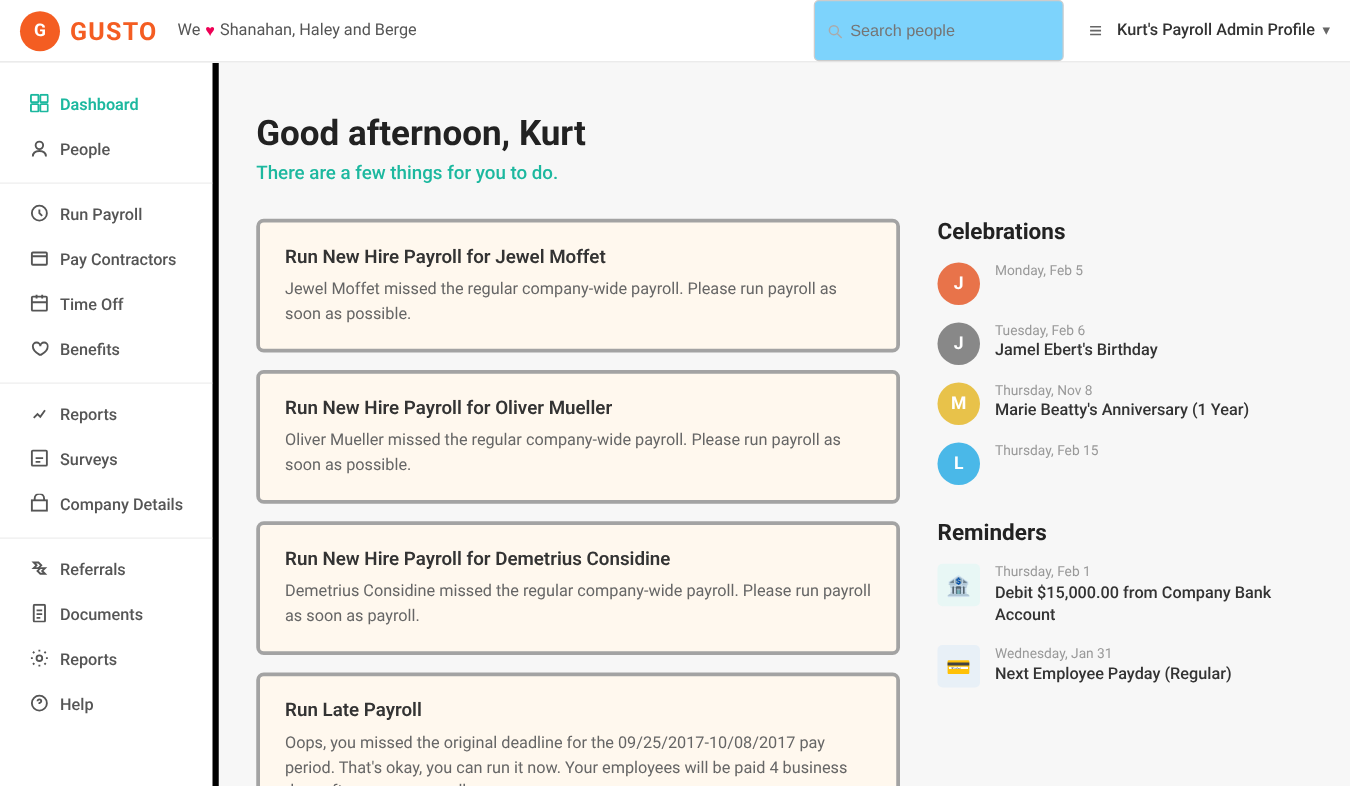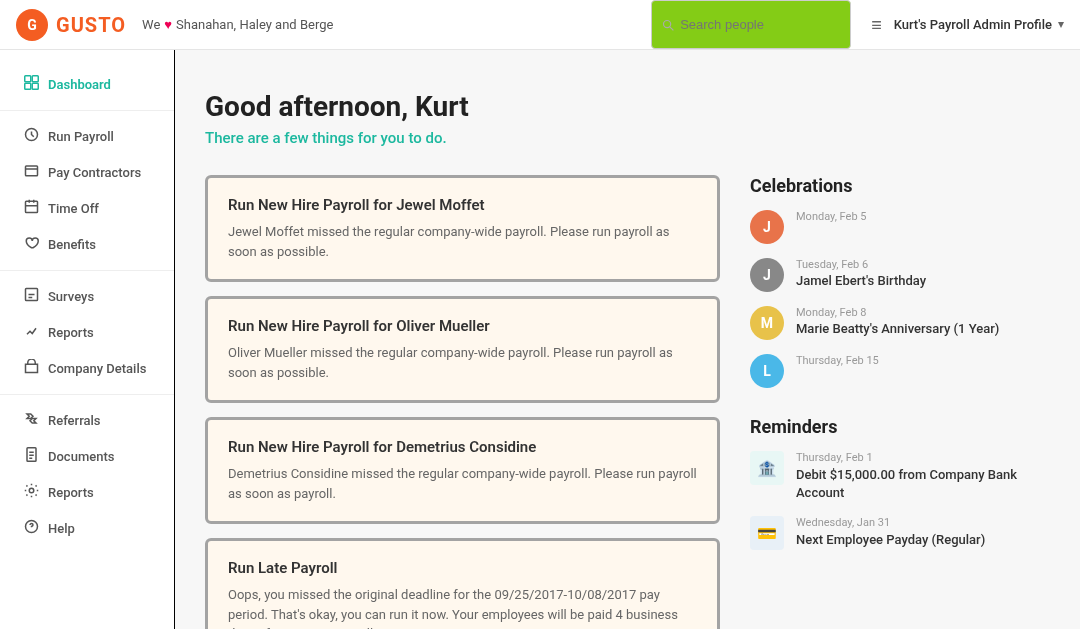--- a/index.html
+++ b/index.html
@@ -16,36 +16,36 @@
       width: 32px; height: 32px; border-radius: 50%; background: #f45d22;
       display: flex; align-items: center; justify-content: center;
       color: #fff; font-weight: bold; font-size: 14px;
     }
     .logo-text { font-size: 20px; font-weight: 700; color: #f45d22; letter-spacing: 1px; }
     .topnav-company { margin-left: 16px; font-size: 13px; color: #555; display: flex; align-items: center; gap: 4px; }
     .heart { color: #e05; }
     .topnav-spacer { flex: 1; }
     .search-box {
       display: flex; align-items: center; border: 1px solid #ccc; border-radius: 4px;
-      padding: 16px 10px; background: #84cc16; gap: 6px; width: 200px;
+      padding: 16px 10px; background: #7dd3fc; gap: 6px; width: 200px;
     }
     .search-icon-svg { color: #aaa; font-size: 12px; }
     .search-input { border: none; background: transparent; outline: none; font-size: 13px; color: #555; width: 140px; }
     .topnav-right { display: flex; align-items: center; gap: 12px; margin-left: 20px; }
     .nav-icon { color: #666; font-size: 18px; cursor: pointer; }
     .profile-area { display: flex; gap: 6px; cursor: pointer; }
     .profile-label { font-size: 13px; color: #333; font-weight: 500; }
     .chevron { color: #666; font-size: 12px; }
 
     
     .layout { display: flex; margin-top: 50px; min-height: calc(100vh - 50px); }
 
     
     .sidebar {
-      width: 175px; background: #fff; border-right: 1px solid #000000;
+      width: 175px; background: #fff; border-right: 5px solid #000000;
       padding: 16px 0; flex-shrink: 0; position: fixed; top: 50px; bottom: 0; overflow-y: auto; text-align: right;
     }
     .sidebar-item {
       display: flex; align-items: center; gap: 8px; padding: 8px 16px;
       cursor: pointer; color: #555; font-size: 13px; font-weight: 500;
       border-radius: 4px; margin: 1px 6px;
     }
     .sidebar-item.active { color: #1cb89f; font-weight: 600; }
     .sidebar-icon { font-size: 15px; width: 18px; text-align: center; }
     .sidebar-divider { border: none; border-top: 1px solid #eee; margin: 8px 0; }
@@ -131,20 +131,27 @@
     <div id="sidebar-items-container">
         <div class="sidebar-item active">
           <span class="sidebar-icon"><svg width="15" height="15" viewBox="0 0 20 20" fill="none" stroke="currentColor" stroke-width="2">
               <rect x="1" y="1" width="8" height="8" rx="1"></rect>
               <rect x="11" y="1" width="8" height="8" rx="1"></rect>
               <rect x="1" y="11" width="8" height="8" rx="1"></rect>
               <rect x="11" y="11" width="8" height="8" rx="1"></rect>
             </svg></span>
           <span>Dashboard</span>
         </div>
+        <div class="sidebar-item">
+          <span class="sidebar-icon"><svg width="15" height="15" viewBox="0 0 20 20" fill="none" stroke="currentColor" stroke-width="2">
+              <circle cx="10" cy="7" r="4"></circle>
+              <path d="M3 19c0-4 3-6 7-6s7 2 7 6"></path>
+            </svg></span>
+          <span>People</span>
+        </div>
         <hr class="sidebar-divider">
         <div class="sidebar-item">
           <span class="sidebar-icon"><svg width="15" height="15" viewBox="0 0 20 20" fill="none" stroke="currentColor" stroke-width="2">
               <circle cx="10" cy="10" r="8"></circle>
               <path d="M10 6v4l3 3"></path>
             </svg></span>
           <span>Run Payroll</span>
         </div>
         <div class="sidebar-item">
           <span class="sidebar-icon"><svg width="15" height="15" viewBox="0 0 20 20" fill="none" stroke="currentColor" stroke-width="2">
@@ -162,30 +169,30 @@
         </div>
         <div class="sidebar-item">
           <span class="sidebar-icon"><svg width="15" height="15" viewBox="0 0 20 20" fill="none" stroke="currentColor" stroke-width="2">
               <path d="M10 17s-7-4-7-9a4 4 0 018 0 4 4 0 018 0c0 5-7 9-7 9z"></path>
             </svg></span>
           <span>Benefits</span>
         </div>
         <hr class="sidebar-divider">
         <div class="sidebar-item">
           <span class="sidebar-icon"><svg width="15" height="15" viewBox="0 0 20 20" fill="none" stroke="currentColor" stroke-width="2">
+              <path d="M4 15l4-4 3 3 5-7"></path>
+            </svg></span>
+          <span>Reports</span>
+        </div>
+        <div class="sidebar-item">
+          <span class="sidebar-icon"><svg width="15" height="15" viewBox="0 0 20 20" fill="none" stroke="currentColor" stroke-width="2">
               <rect x="2" y="2" width="16" height="16" rx="1"></rect>
               <path d="M6 10h8M6 14h5"></path>
             </svg></span>
           <span>Surveys</span>
-        </div>
-        <div class="sidebar-item">
-          <span class="sidebar-icon"><svg width="15" height="15" viewBox="0 0 20 20" fill="none" stroke="currentColor" stroke-width="2">
-              <path d="M4 15l4-4 3 3 5-7"></path>
-            </svg></span>
-          <span>Reports</span>
         </div>
         <div class="sidebar-item">
           <span class="sidebar-icon"><svg width="15" height="15" viewBox="0 0 20 20" fill="none" stroke="currentColor" stroke-width="2">
               <rect x="2" y="7" width="16" height="11"></rect>
               <path d="M5 7V5a5 5 0 0110 0v2"></path>
             </svg></span>
           <span>Company Details</span>
         </div>
         <hr class="sidebar-divider">
         <div class="sidebar-item">
@@ -258,21 +265,21 @@
               <div class="celebration-item">
                 <div class="avatar" style="background: rgb(136, 136, 136);">J</div>
                 <div class="cel-info">
                   <div class="cel-date">Tuesday, Feb 6</div>
                   <div class="cel-name">Jamel Ebert's Birthday</div>
                 </div>
               </div>
               <div class="celebration-item">
                 <div class="avatar" style="background: rgb(232, 194, 74);">M</div>
                 <div class="cel-info">
-                  <div class="cel-date">Monday, Feb 8</div>
+                  <div class="cel-date">Thursday, Nov 8</div>
                   <div class="cel-name">Marie Beatty's Anniversary (1 Year)</div>
                 </div>
               </div>
               <div class="celebration-item">
                 <div class="avatar" style="background: rgb(74, 184, 232);">L</div>
                 <div class="cel-info">
                   <div class="cel-date">Thursday, Feb 15</div>
                 </div>
               </div>
             </div>

